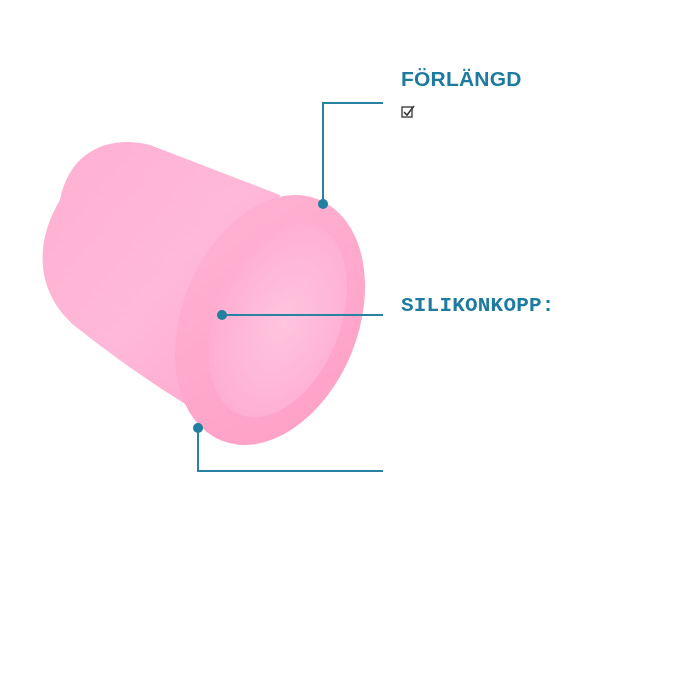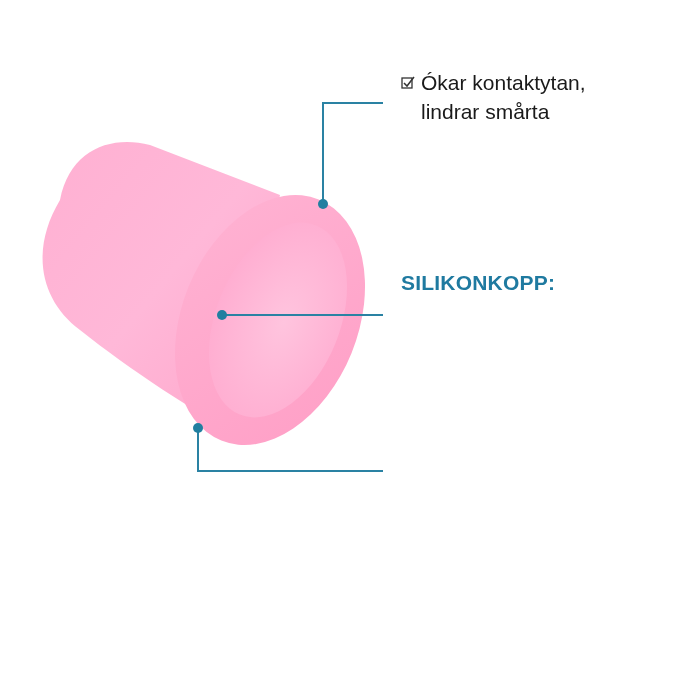--- a/index.html
+++ b/index.html
@@ -47,28 +47,27 @@
   </g>
   <circle cx="222" cy="315" r="5" fill="#217fa0"></circle>
 
   <g stroke="#2a82a3" stroke-width="2" fill="none">
     <polyline points="198,428 198,471 383,471"></polyline>
   </g>
   <circle cx="198" cy="428" r="5" fill="#217fa0"></circle>
 </svg>
 
 <div class="label-block" style="top:64px;">
+  <div class="heading">FÖRLÄNGD</div>
   <div class="item">
     <svg class="check" viewBox="0 0 14 14">
       <rect x="1" y="2" width="10" height="10" fill="none" stroke="#333" stroke-width="1.3"></rect>
       <polyline points="3,7 6,10 13,1" fill="none" stroke="#333" stroke-width="1.5"></polyline>
     </svg>
-    <span class="item-text">Ókar kontaktytan,
-lindrar smårta</span>
   </div>
 </div>
 
-<div class="label-block" style="top:268px;">
+<div class="label-block" style="top:291px;font-family:Liberation Mono, monospace;">
   <div class="heading">SILIKONKOPP:</div>
 </div>
 
 <div class="label-block" style="top:459px;">
 </div>
 
 </body></html>

